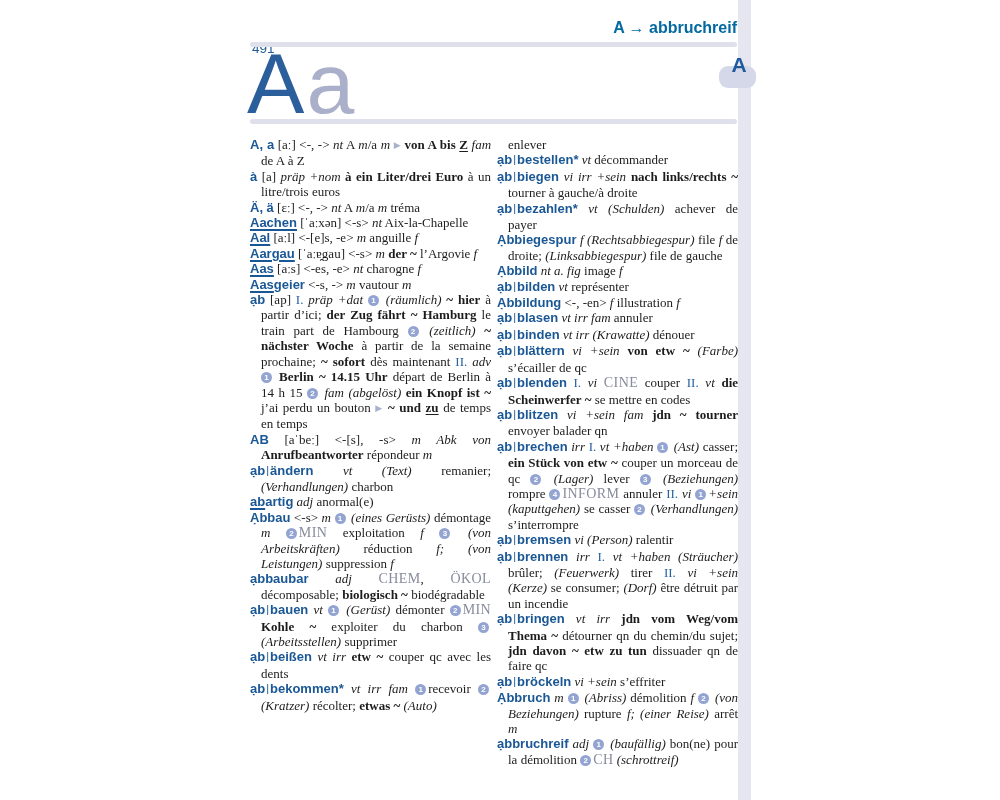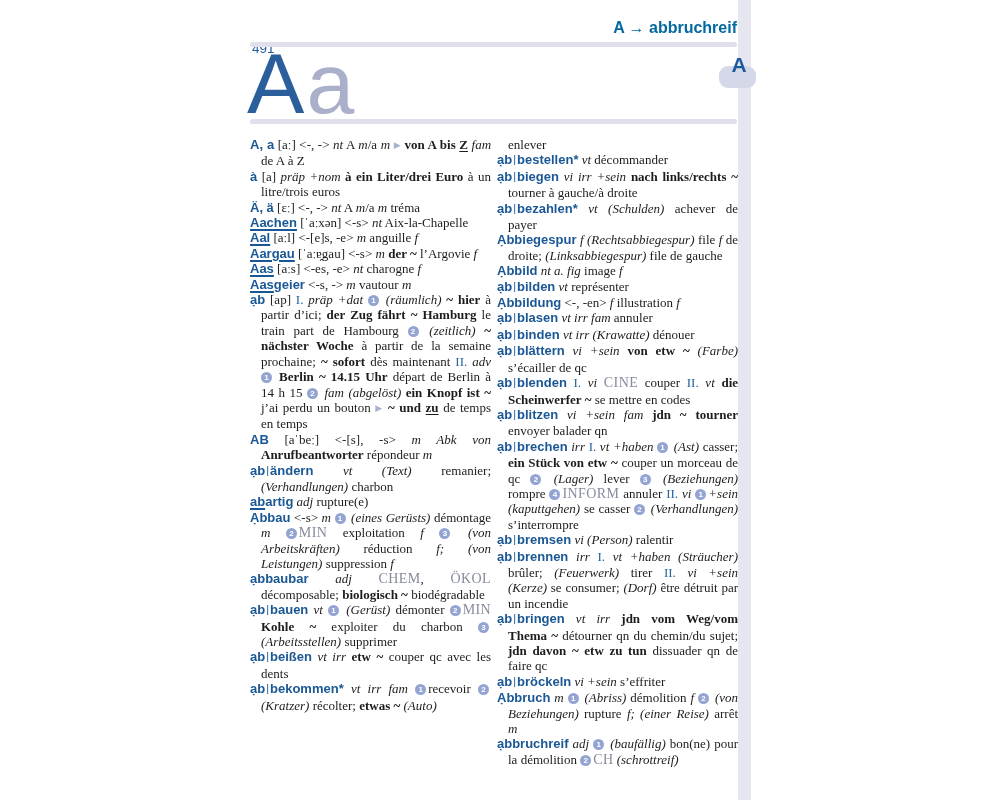--- a/index.html
+++ b/index.html
@@ -67,21 +67,21 @@
       <p class="entry"><span class="sg-hw">à</span><span class="sg-t"> [a] </span><span class="sg-it">präp +nom</span><span class="sg-b"> à ein Liter/drei Euro</span><span class="sg-t"> à un litre/trois euros</span></p>
       <p class="entry"><span class="sg-hw">Ä, ä</span><span class="sg-t"> [ɛː] &lt;-, -&gt; </span><span class="sg-it">nt</span><span class="sg-t"> A </span><span class="sg-it">m</span><span class="sg-t">/a </span><span class="sg-it">m</span><span class="sg-t"> tréma</span></p>
       <p class="entry"><span class="sg-hwu">Aachen</span><span class="sg-t"> [ˈaːxən] &lt;-s&gt; </span><span class="sg-it">nt</span><span class="sg-t"> Aix-la-Chapelle</span></p>
       <p class="entry"><span class="sg-hwu">Aal</span><span class="sg-t"> [aːl] &lt;-[e]s, -e&gt; </span><span class="sg-it">m</span><span class="sg-t"> anguille </span><span class="sg-it">f</span></p>
       <p class="entry"><span class="sg-hwu">Aargau</span><span class="sg-t"> [ˈaːɐ̯gau] &lt;-s&gt; </span><span class="sg-it">m</span><span class="sg-t"> </span><span class="sg-b">der ~</span><span class="sg-t"> l’Argovie </span><span class="sg-it">f</span></p>
       <p class="entry"><span class="sg-hwu">Aas</span><span class="sg-t"> [aːs] &lt;-es, -e&gt; </span><span class="sg-it">nt</span><span class="sg-t"> charogne </span><span class="sg-it">f</span></p>
       <p class="entry"><span class="sg-hwu">Aas</span><span class="sg-hw">geier</span><span class="sg-t"> &lt;-s, -&gt; </span><span class="sg-it">m</span><span class="sg-t"> vautour </span><span class="sg-it">m</span></p>
       <p class="entry"><span class="sg-hw">ạb</span><span class="sg-t"> [ap] </span><span class="sg-rom">I.</span><span class="sg-t"> </span><span class="sg-it">präp +dat</span><span class="sg-t"> </span><span class="sg-num">1</span><span class="sg-it"> (räumlich)</span><span class="sg-t"> </span><span class="sg-b">~ hier</span><span class="sg-t"> à partir d’ici; </span><span class="sg-b">der Zug fährt ~ Hamburg</span><span class="sg-t"> le train part de Hambourg </span><span class="sg-num">2</span><span class="sg-it"> (zeitlich)</span><span class="sg-t"> </span><span class="sg-b">~ nächster Woche</span><span class="sg-t"> à partir de la semaine prochaine; </span><span class="sg-b">~ sofort</span><span class="sg-t"> dès maintenant </span><span class="sg-rom">II.</span><span class="sg-t"> </span><span class="sg-it">adv</span><span class="sg-t"> </span><span class="sg-num">1</span><span class="sg-b"> Berlin ~ 14.15 Uhr</span><span class="sg-t"> départ de Berlin à 14 h 15 </span><span class="sg-num">2</span><span class="sg-it"> fam (abgelöst)</span><span class="sg-t"> </span><span class="sg-b">ein Knopf ist ~</span><span class="sg-t"> j’ai perdu un bouton </span><span class="sg-arr">▶</span><span class="sg-b"> ~ und </span><span class="sg-bu">zu</span><span class="sg-t"> de temps en temps</span></p>
       <p class="entry"><span class="sg-hw">AB</span><span class="sg-t"> [aˈbeː] &lt;-[s], -s&gt; </span><span class="sg-it">m Abk von</span><span class="sg-t"> </span><span class="sg-b">Anrufbeantworter</span><span class="sg-t"> répondeur </span><span class="sg-it">m</span></p>
       <p class="entry"><span class="sg-hw">ạb</span><span class="sg-bar">|</span><span class="sg-hw">ändern</span><span class="sg-t"> </span><span class="sg-it">vt (Text)</span><span class="sg-t"> remanier; </span><span class="sg-it">(Verhandlungen)</span><span class="sg-t"> charbon</span></p>
-      <p class="entry"><span class="sg-hwu">ab</span><span class="sg-hw">artig</span><span class="sg-t"> </span><span class="sg-it">adj</span><span class="sg-t"> rupture(e)</span></p>
+      <p class="entry"><span class="sg-hwu">ab</span><span class="sg-hw">artig</span><span class="sg-t"> </span><span class="sg-it">adj</span><span class="sg-t"> anormal(e)</span></p>
       <p class="entry"><span class="sg-hw">Ạbbau</span><span class="sg-t"> &lt;-s&gt; </span><span class="sg-it">m</span><span class="sg-t"> </span><span class="sg-num">1</span><span class="sg-it"> (eines Gerüsts)</span><span class="sg-t"> démontage </span><span class="sg-it">m</span><span class="sg-t"> </span><span class="sg-num">2</span><span class="sg-sc">MIN</span><span class="sg-t"> exploitation </span><span class="sg-it">f</span><span class="sg-t"> </span><span class="sg-num">3</span><span class="sg-it"> (von Arbeitskräften)</span><span class="sg-t"> réduction </span><span class="sg-it">f; (von Leistungen)</span><span class="sg-t"> suppression </span><span class="sg-it">f</span></p>
       <p class="entry"><span class="sg-hw">ạbbaubar</span><span class="sg-t"> </span><span class="sg-it">adj</span><span class="sg-t"> </span><span class="sg-sc">CHEM</span><span class="sg-t">, </span><span class="sg-sc">ÖKOL</span><span class="sg-t"> décomposable; </span><span class="sg-b">biologisch ~</span><span class="sg-t"> biodégradable</span></p>
       <p class="entry"><span class="sg-hw">ạb</span><span class="sg-bar">|</span><span class="sg-hw">bauen</span><span class="sg-t"> </span><span class="sg-it">vt</span><span class="sg-t"> </span><span class="sg-num">1</span><span class="sg-it"> (Gerüst)</span><span class="sg-t"> démonter </span><span class="sg-num">2</span><span class="sg-sc">MIN</span><span class="sg-t"> </span><span class="sg-b">Kohle ~</span><span class="sg-t"> exploiter du charbon </span><span class="sg-num">3</span><span class="sg-it"> (Arbeitsstellen)</span><span class="sg-t"> supprimer</span></p>
       <p class="entry"><span class="sg-hw">ạb</span><span class="sg-bar">|</span><span class="sg-hw">beißen</span><span class="sg-t"> </span><span class="sg-it">vt irr</span><span class="sg-t"> </span><span class="sg-b">etw ~</span><span class="sg-t"> couper qc avec les dents</span></p>
       <p class="entry"><span class="sg-hw">ạb</span><span class="sg-bar">|</span><span class="sg-hw">bekommen*</span><span class="sg-t"> </span><span class="sg-it">vt irr fam</span><span class="sg-t"> </span><span class="sg-num">1</span><span class="sg-t">recevoir </span><span class="sg-num">2</span><span class="sg-it"> (Kratzer)</span><span class="sg-t"> récolter; </span><span class="sg-b">etwas ~</span><span class="sg-t"> </span><span class="sg-it">(Auto)</span></p>
     </div>
   <div class="col col-right">
       <p class="entry cont"><span class="sg-t">enlever</span></p>
       <p class="entry"><span class="sg-hw">ạb</span><span class="sg-bar">|</span><span class="sg-hw">bestellen*</span><span class="sg-t"> </span><span class="sg-it">vt</span><span class="sg-t"> décommander</span></p>
       <p class="entry"><span class="sg-hw">ạb</span><span class="sg-bar">|</span><span class="sg-hw">biegen</span><span class="sg-t"> </span><span class="sg-it">vi irr +sein</span><span class="sg-t"> </span><span class="sg-b">nach links/rechts ~</span><span class="sg-t"> tourner à gauche/à droite</span></p>

